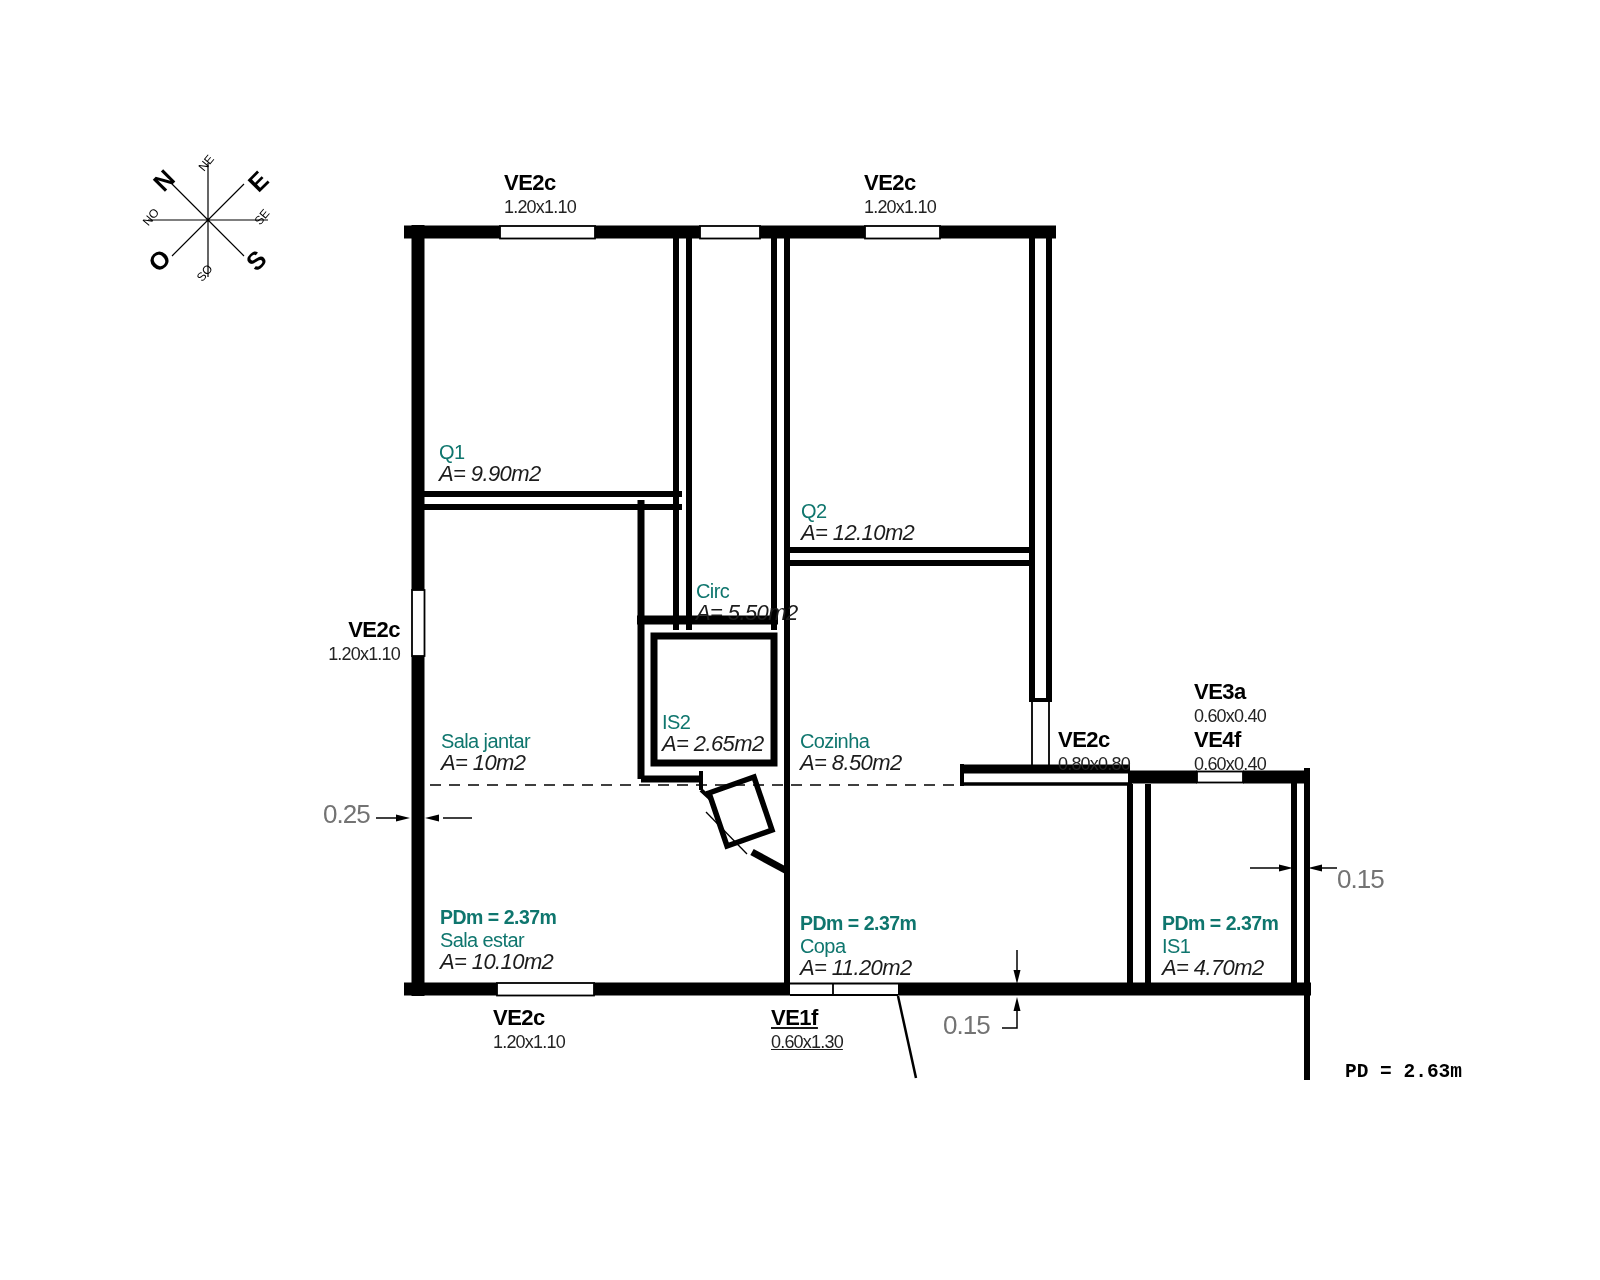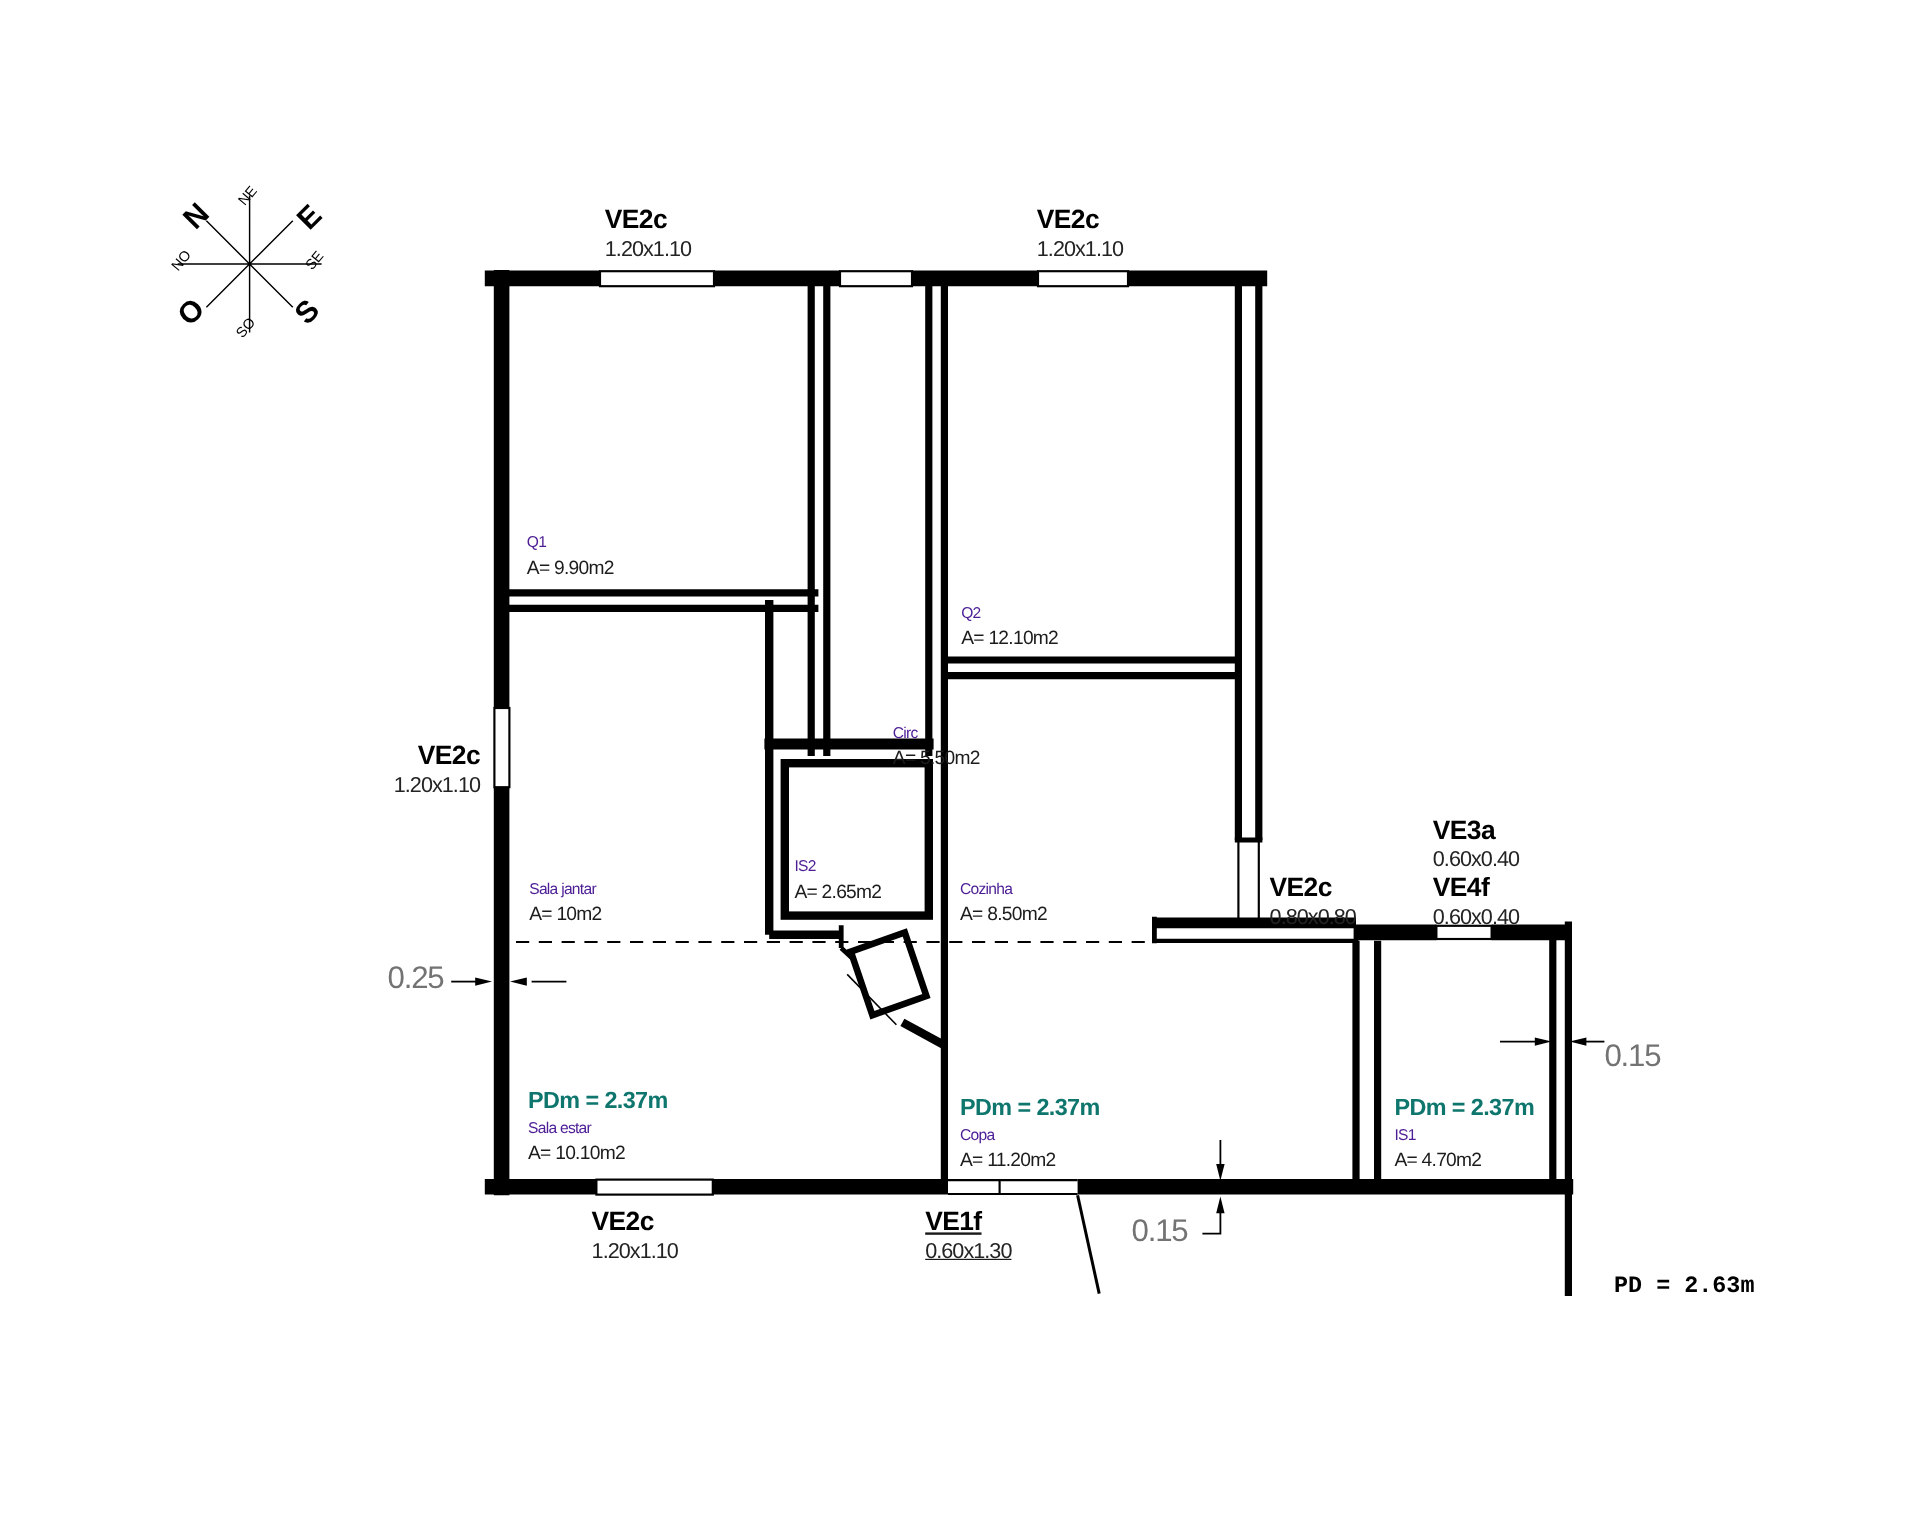--- a/index.html
+++ b/index.html
@@ -4,22 +4,22 @@
 <style>
   html,body{margin:0;padding:0;background:#ffffff;}
   body{width:1600px;height:1280px;position:relative;overflow:hidden;
        font-family:"Liberation Sans", sans-serif;color:#1a1a1a;}
   #plan-svg{position:absolute;left:0;top:0;}
   .abs{position:absolute;white-space:nowrap;}
   
   .olabel .code{font-size:22px;font-weight:bold;color:#000;letter-spacing:-0.5px;line-height:27px;}
   .olabel .osize{font-size:18px;font-weight:400;color:#232323;letter-spacing:-0.8px;line-height:23px;}
   
-  .room .rname{font-size:13px;letter-spacing:-0.6px;line-height:22px;color:#4c1d95;}
-  .room .rarea{font-size:16px;letter-spacing:-0.6px;line-height:22px;color:#1c1c1c;}
+  .room .rname{font-size:20px;letter-spacing:-0.6px;line-height:22px;color:#0f766e;}
+  .room .rarea{font-size:22px;letter-spacing:-0.6px;line-height:22px;color:#1c1c1c;font-style:italic;}
   .room .pdm{font-size:19.5px;font-weight:bold;color:#0f766e;letter-spacing:-0.5px;line-height:23px;}
   .dim-red{font-size:26px;color:#737373;letter-spacing:-1px;}
   .pd-note{font-size:19.5px;font-weight:bold;color:#000;}
   
   .cmp{position:absolute;font-weight:bold;font-size:25px;color:#000;transform:rotate(-45deg);}
   .cmp-s{position:absolute;font-weight:400;font-size:12px;color:#000;transform:rotate(-50deg);}
   .ralign{text-align:right;width:80px;}
   .calign{width:76px;text-decoration:underline;}
 </style>
 </head>
@@ -154,21 +154,21 @@
 <div class="abs room" style="left:439px;top:441px;">
   <div class="rname">Q1</div>
   <div class="rarea">A= 9.90m2</div>
 </div>
 
 <div class="abs room" style="left:801px;top:500px;">
   <div class="rname">Q2</div>
   <div class="rarea">A= 12.10m2</div>
 </div>
 
-<div class="abs room" style="left:696px;top:600px;margin-left:48px;">
+<div class="abs room" style="left:696px;top:580px;">
   <div class="rname">Circ</div>
   <div class="rarea">A= 5.50m2</div>
 </div>
 
 <div class="abs room" style="left:662px;top:711px;">
   <div class="rname">IS2</div>
   <div class="rarea">A= 2.65m2</div>
 </div>
 
 <div class="abs room" style="left:441px;top:730px;">

